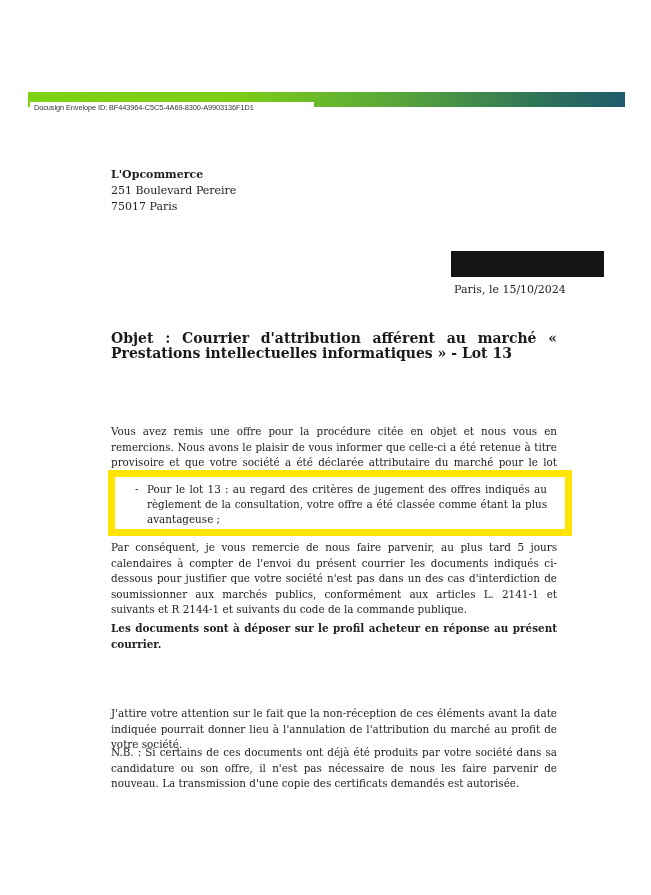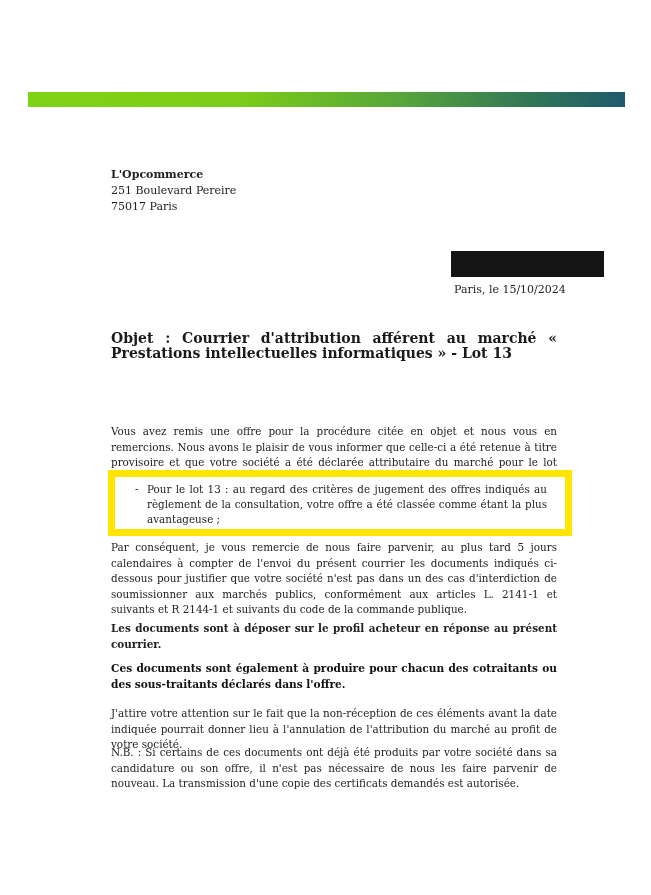--- a/index.html
+++ b/index.html
@@ -165,20 +165,21 @@
     }
     .p5 { top: 706px; }
     .p6 { top: 745px; }
   </style>
 </head>
 <body>
 
 <div class="page">
 
   <div class="top-bar"></div>
+  <div class="envelope-label">Docusign Envelope ID: BF443964-C5C5-4A69-8300-A9903136F1D1</div>
 
 
   <div class="sender">
     <div class="name">L'Opcommerce</div>
     <div>251 Boulevard Pereire</div>
     <div>75017 Paris</div>
   </div>
 
   <div class="redaction"></div>
   <div class="date">Paris, le 15/10/2024</div>
@@ -187,17 +188,16 @@
 
   <div class="para p1">Vous avez remis une offre pour la procédure citée en objet et nous vous en remercions. Nous avons le plaisir de vous informer que celle-ci a été retenue à titre provisoire et que votre société a été déclarée attributaire du marché pour le lot suivant :</div>
 
   <div class="highlight-box">
     <span class="bullet">-</span>
     <div class="bullet-text">Pour le lot 13 : au regard des critères de jugement des offres indiqués au règlement de la consultation, votre offre a été classée comme étant la plus avantageuse ;</div>
   </div>
 
   <div class="para p2">Par conséquent, je vous remercie de nous faire parvenir, au plus tard 5 jours calendaires à compter de l'envoi du présent courrier les documents indiqués ci-dessous pour justifier que votre société n'est pas dans un des cas d'interdiction de soumissionner aux marchés publics, conformément aux articles L. 2141-1 et suivants et R 2144-1 et suivants du code de la commande publique.</div>
   <div class="para p3">Les documents sont à déposer sur le profil acheteur en réponse au présent courrier.</div>
-  <div class="para p4">Ces documents sont également à produire pour chacun des cotraitants ou des sous-traitants déclarés dans l'offre.</div>
   <div class="para p5">J'attire votre attention sur le fait que la non-réception de ces éléments avant la date indiquée pourrait donner lieu à l'annulation de l'attribution du marché au profit de votre société.</div>
   <div class="para p6">N.B. : Si certains de ces documents ont déjà été produits par votre société dans sa candidature ou son offre, il n'est pas nécessaire de nous les faire parvenir de nouveau. La transmission d'une copie des certificats demandés est autorisée.</div>
 
 </div>
 
 </body></html>

